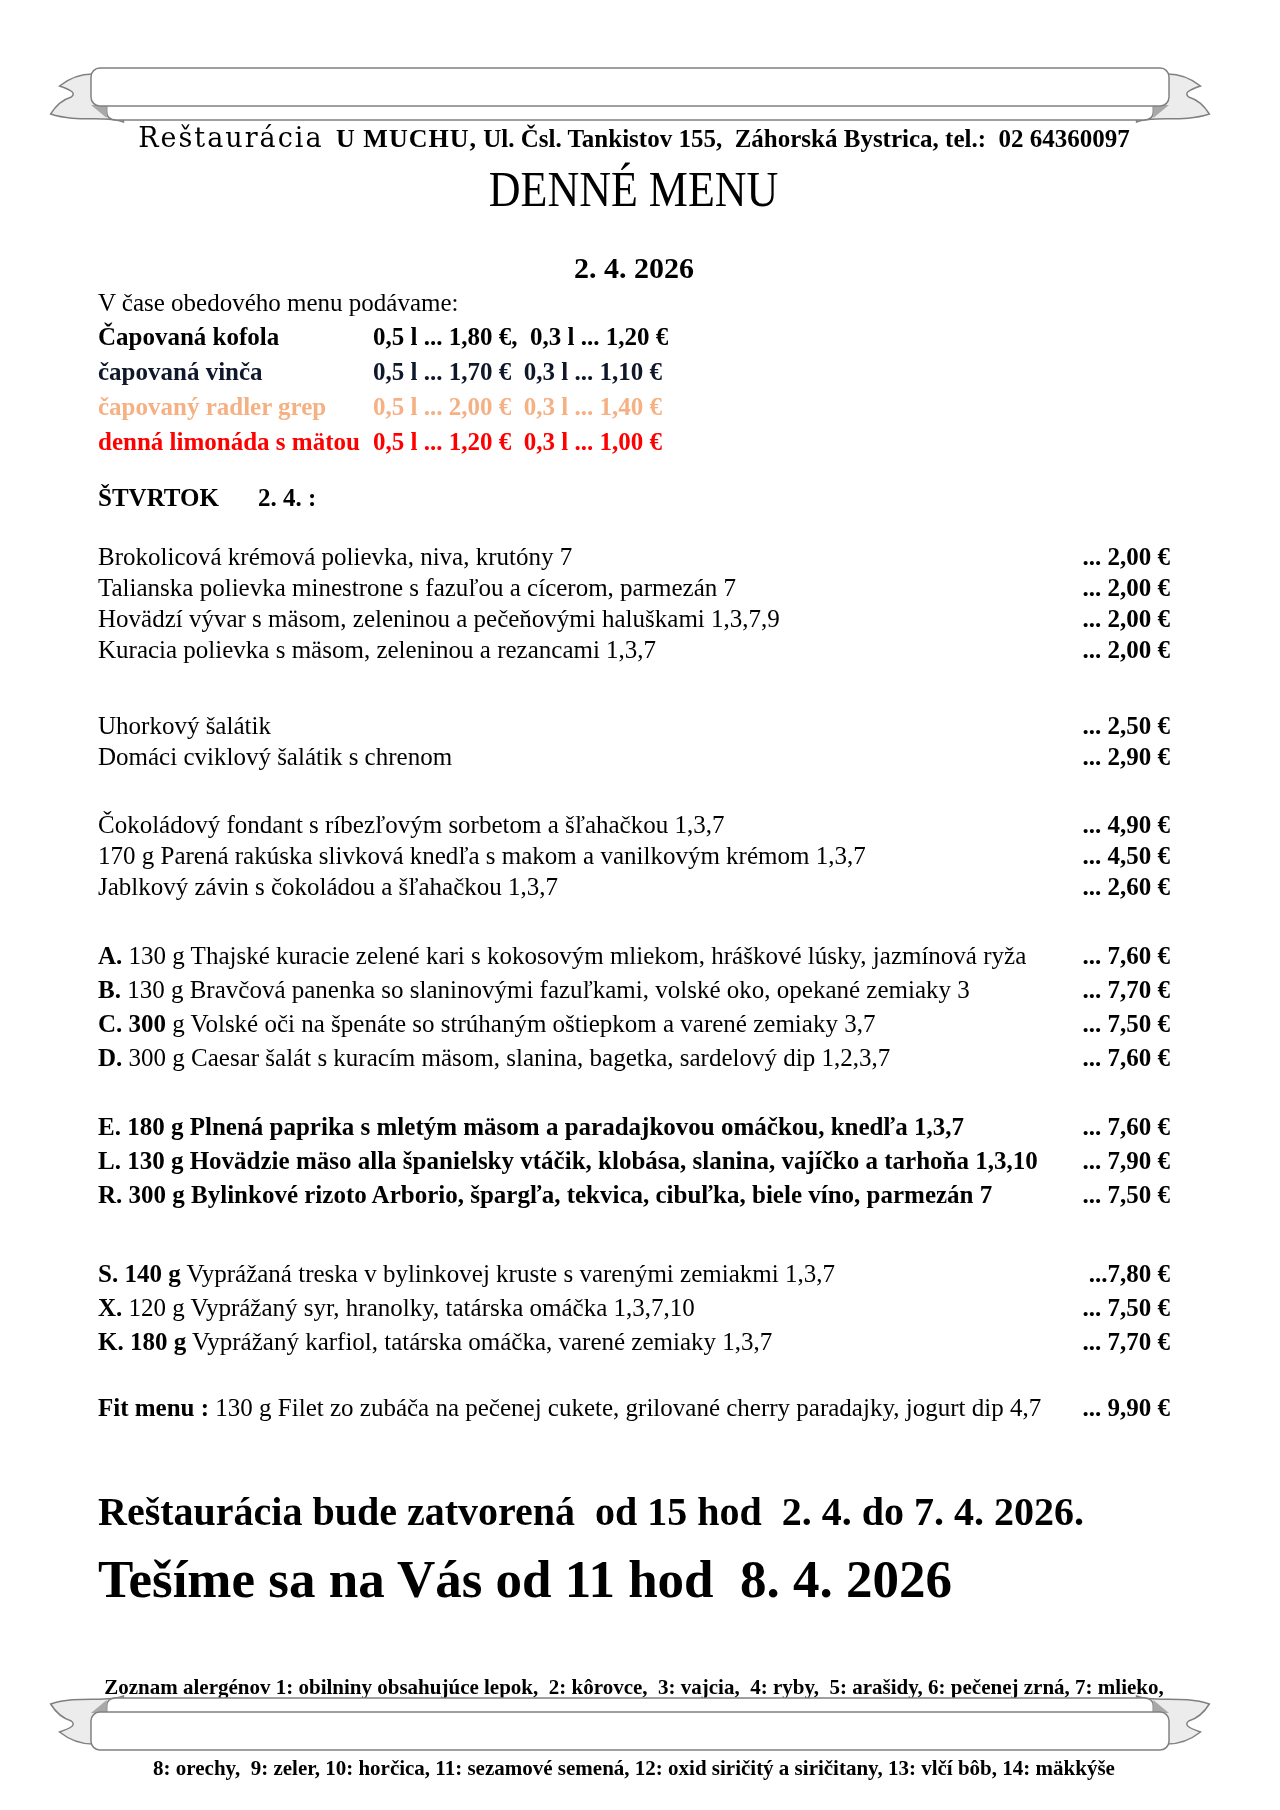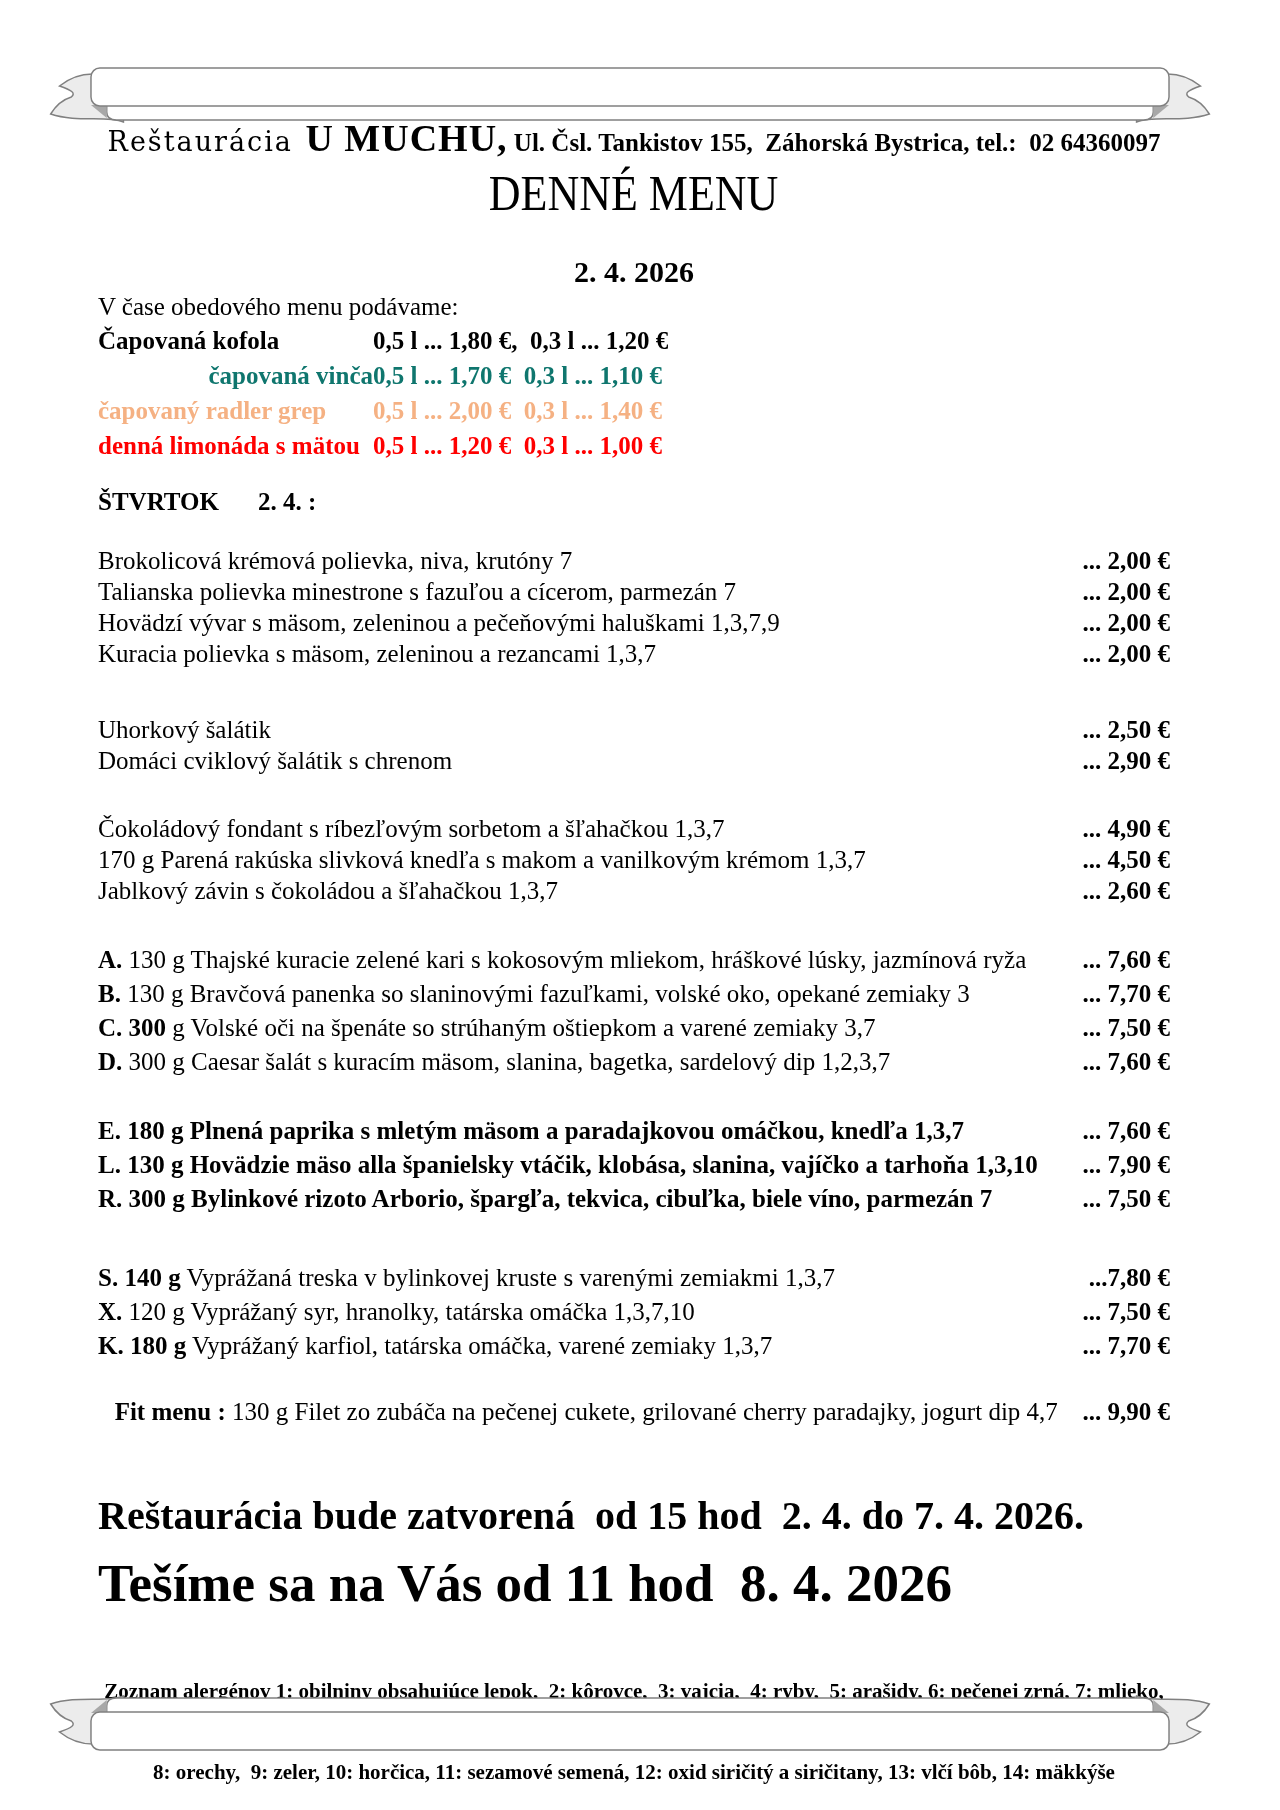--- a/index.html
+++ b/index.html
@@ -8,21 +8,21 @@
     background:#ffffff;color:#000;
     font-family:"Liberation Serif","DejaVu Serif",serif;
   }
   .ribbon{position:absolute;left:30px;width:1200px;height:90px;}
   .ribbon.top{top:60px;}
   .ribbon.bottom{top:1668px;transform:scaleY(-1);}
   #content{position:absolute;left:98px;top:120px;width:1072px;}
 
   .header-line{text-align:center;font-size:25px;font-weight:bold;line-height:36px;white-space:pre;}
   .brand-label{font-family:"DejaVu Serif",serif;font-weight:normal;font-size:27px;letter-spacing:2px;}
-  .brand-name{font-size:38px;font-weight:bold;letter-spacing:1px;}
+  .brand-name{font-size:26px;font-weight:bold;letter-spacing:1px;}
   .title-wrap{text-align:center;margin-top:4px;height:56px;}
   .page-title{display:inline-block;font-size:50px;line-height:56px;font-weight:normal;transform:scaleX(0.88);letter-spacing:0px;}
 
   .date-line{text-align:center;font-weight:bold;font-size:30px;line-height:30px;margin-top:36px;white-space:pre;}
   .intro-line{font-weight:normal;font-size:25px;line-height:33px;margin-top:3px;}
 
   .drinks{margin-top:0;}
   .drink-row{display:flex;font-weight:bold;font-size:25px;line-height:35px;white-space:pre;}
   .drink-name{display:inline-block;min-width:275px;}
 
@@ -34,21 +34,21 @@
   .row-left{flex:1 1 auto;overflow:hidden;}
   .row-lead{font-weight:bold;}
   .row-price{font-weight:bold;margin-left:8px;flex:0 0 auto;}
   .g-soups{margin-top:27px;}
   .g-salads{margin-top:45px;}
   .g-desserts{margin-top:37px;}
   .g-mains-abcd{margin-top:37px;}
   .g-mains-elr{margin-top:35px;}
   .g-mains-elr .row-left, .g-mains-elr .row-text{font-weight:bold;}
   .g-mains-sxk{margin-top:45px;}
-  .g-fit{margin-top:32px;text-align:center;}
+  .g-fit{margin-top:32px;}
 
   .closed-notice{margin-top:60px;font-weight:bold;font-size:40px;line-height:54px;white-space:pre;}
   .welcome-notice{margin-top:6px;font-weight:bold;font-size:53px;line-height:68px;white-space:pre;}
   .allergens{margin-top:7px;text-align:center;font-weight:bold;font-size:21px;line-height:27px;white-space:pre;}
 </style>
 </head>
 <body>
 
 <svg class="ribbon top" viewBox="0 0 1220 90" preserveAspectRatio="none">
   <path d="M95,22 C70,10 48,12 30,26 C42,30 47,33 42,37 C32,40 26,46 21,54 C48,63 78,55 95,62 Z" fill="#ececec" stroke="#808080" stroke-width="1.5"></path>
@@ -66,21 +66,21 @@
   <div class="title-wrap">
     <span class="page-title">DENNÉ MENU</span>
   </div>
 
   <div class="date-line">2. 4. 2026</div>
 
   <div class="intro-line">V čase obedového menu podávame:</div>
 
   <div class="drinks">
       <div class="drink-row" style="color: rgb(0, 0, 0);"><span class="drink-name">Čapovaná kofola</span><span>0,5 l ... 1,80 €,  0,3 l ... 1,20 €</span></div>
-      <div class="drink-row" style="color: #0f766e; text-align: right;"><span class="drink-name">čapovaná vinča</span><span>0,5 l ... 1,70 €  0,3 l ... 1,10 €</span></div>
+      <div class="drink-row" style="color: #0f172a;"><span class="drink-name">čapovaná vinča</span><span>0,5 l ... 1,70 €  0,3 l ... 1,10 €</span></div>
       <div class="drink-row" style="color: rgb(245, 177, 131);"><span class="drink-name">čapovaný radler grep</span><span>0,5 l ... 2,00 €  0,3 l ... 1,40 €</span></div>
       <div class="drink-row" style="color: rgb(255, 0, 0);"><span class="drink-name">denná limonáda s mätou</span><span>0,5 l ... 1,20 €  0,3 l ... 1,00 €</span></div>
     </div>
 
   <div class="day-heading"><span class="day-name">ŠTVRTOK</span><span>2. 4. :</span></div>
 
   <div class="menu-group g-soups">
       <div class="menu-row"><span class="row-left"><span class="row-text">Brokolicová krémová polievka, niva, krutóny 7</span></span><span class="row-price">... 2,00 €</span></div>
       <div class="menu-row"><span class="row-left"><span class="row-text">Talianska polievka minestrone s fazuľou a cícerom, parmezán 7</span></span><span class="row-price">... 2,00 €</span></div>
       <div class="menu-row"><span class="row-left"><span class="row-text">Hovädzí vývar s mäsom, zeleninou a pečeňovými haluškami 1,3,7,9</span></span><span class="row-price">... 2,00 €</span></div>

